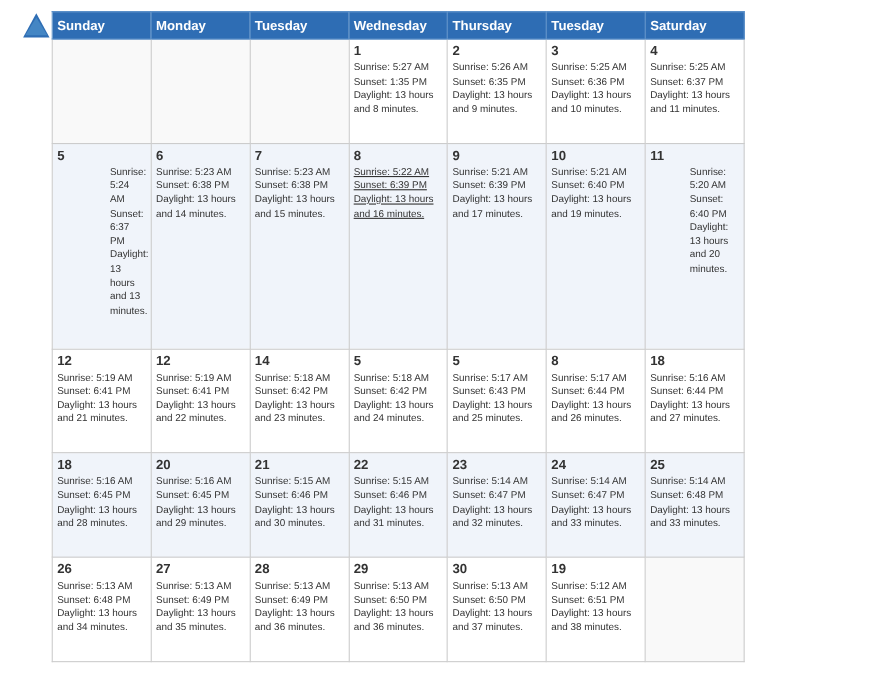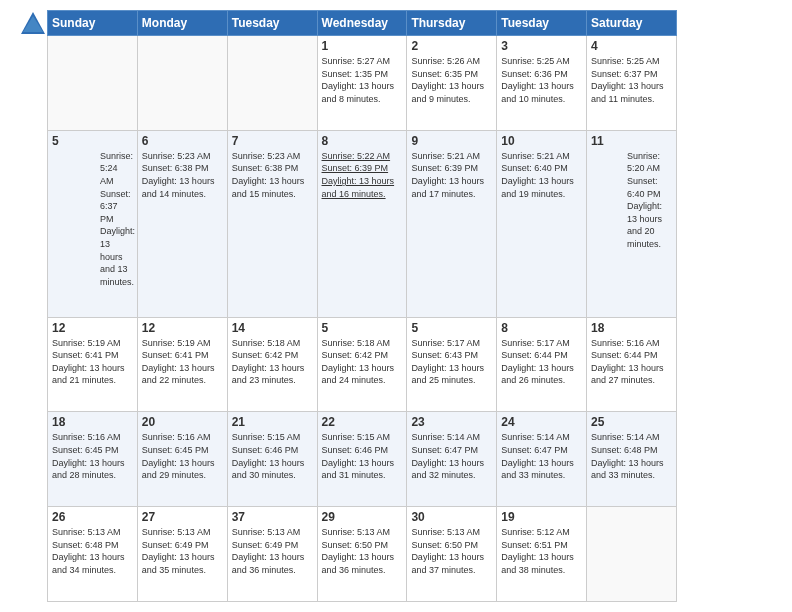--- a/index.html
+++ b/index.html
@@ -331,21 +331,21 @@
 and 34 minutes.</div>
           </td>
           <td>
             <span class="day-number">27</span>
             <div class="day-info" style="white-space: pre-line;">Sunrise: 5:13 AM
 Sunset: 6:49 PM
 Daylight: 13 hours
 and 35 minutes.</div>
           </td>
           <td>
-            <span class="day-number">37</span>
+            <span class="day-number">28</span>
             <div class="day-info" style="white-space: pre-line;">Sunrise: 5:13 AM
 Sunset: 6:49 PM
 Daylight: 13 hours
 and 36 minutes.</div>
           </td>
           <td>
             <span class="day-number">29</span>
             <div class="day-info" style="white-space: pre-line;">Sunrise: 5:13 AM
 Sunset: 6:50 PM
 Daylight: 13 hours

